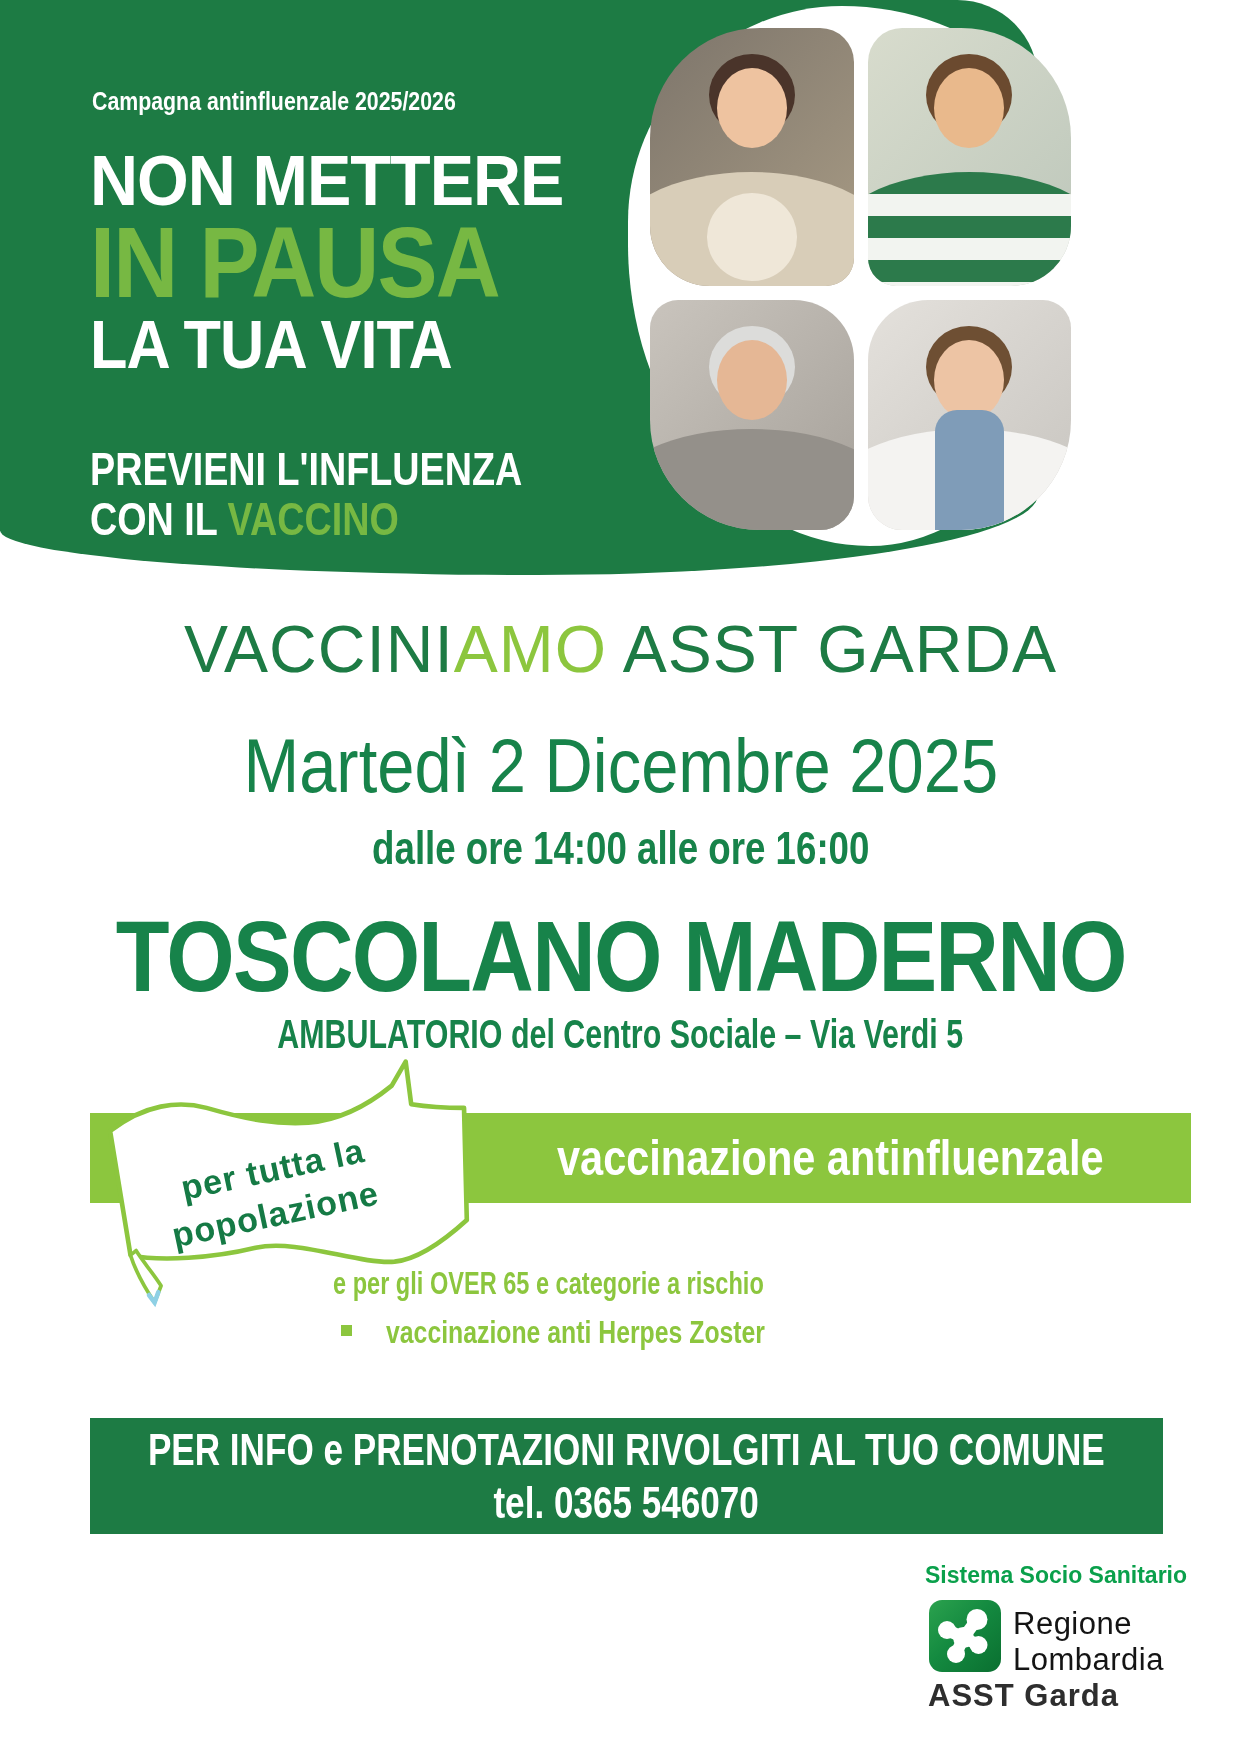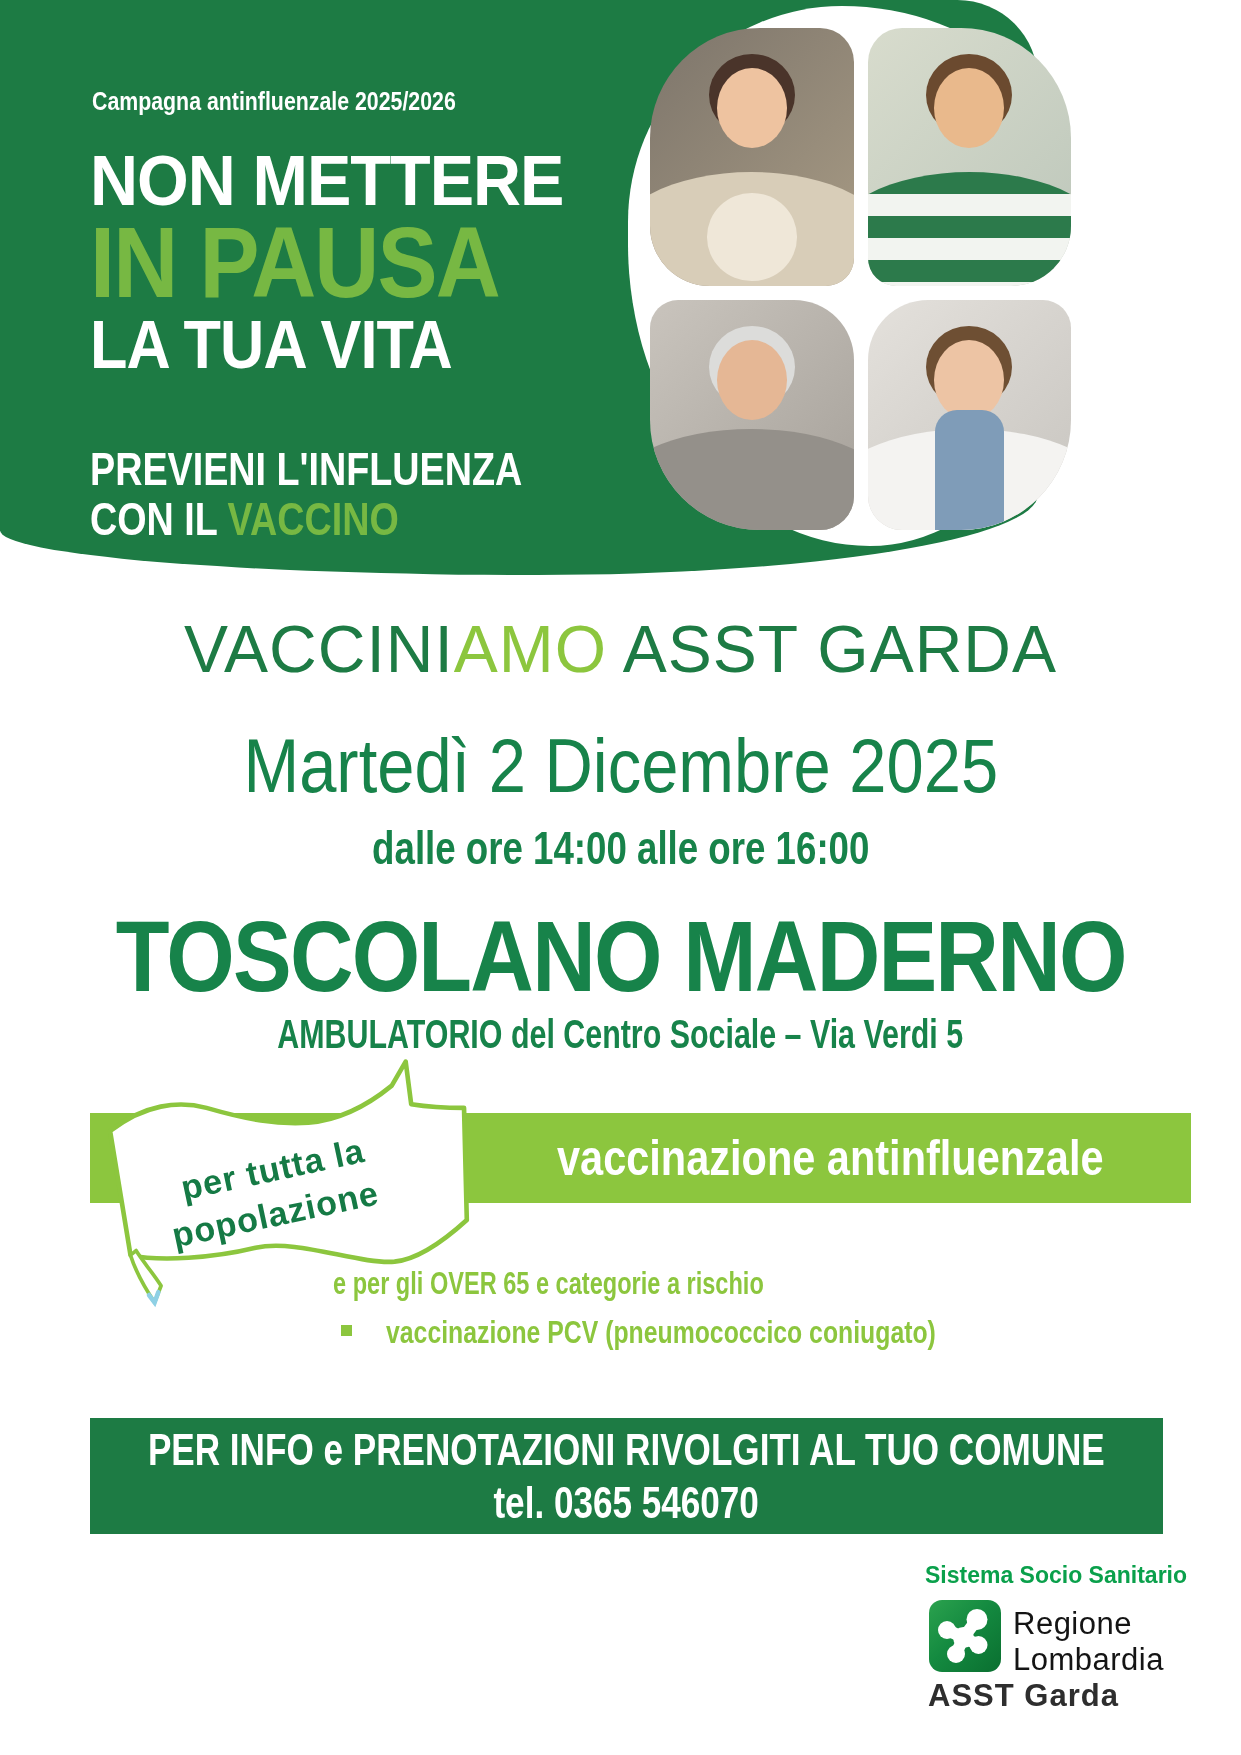--- a/index.html
+++ b/index.html
@@ -137,21 +137,21 @@
   <g transform="rotate(-12 210 125)">
     <text x="98" y="112" font-size="37" font-weight="bold" fill="#157a45" letter-spacing="1">per tutta la</text>
     <text x="78" y="160" font-size="37" font-weight="bold" fill="#157a45" letter-spacing="1">popolazione</text>
   </g>
 </svg>
 
 <div class="risk">
   <div class="intro">e per gli OVER 65 e categorie a rischio</div>
   <div class="row">
     <div class="bullet"></div>
-    <div class="item">vaccinazione PCV (pneumococcico coniugato)</div>
+    <div class="item">vaccinazione anti Herpes Zoster</div>
   </div>
 </div>
 
 <div class="info-banner">
   <div class="l1">PER INFO e PRENOTAZIONI RIVOLGITI AL TUO COMUNE</div>
   <div class="l2">tel. 0365 546070</div>
 </div>
 
 <div class="sistema">Sistema Socio Sanitario</div>
 

